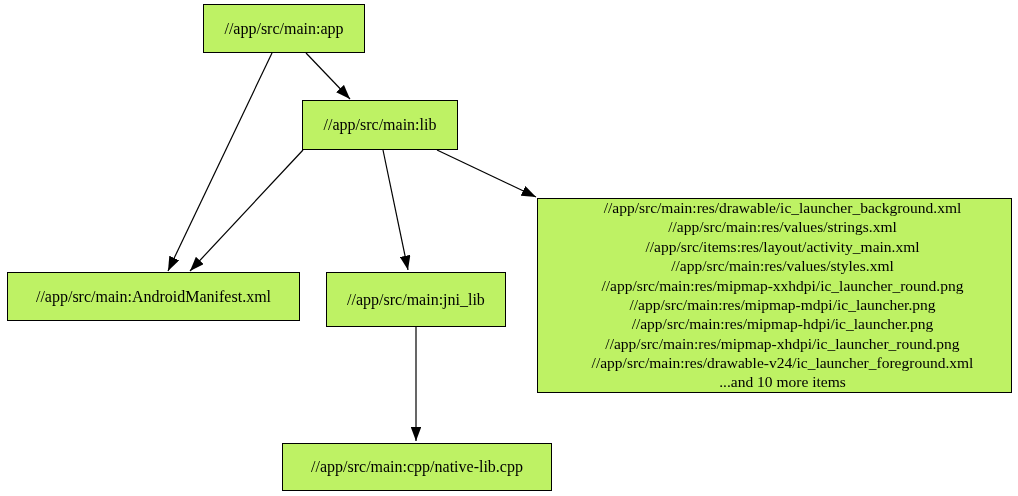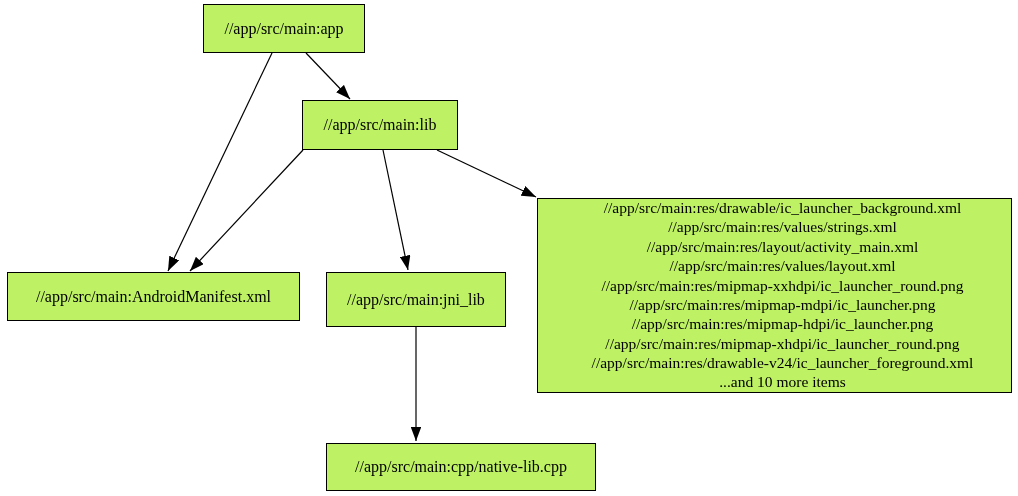--- a/index.html
+++ b/index.html
@@ -32,21 +32,21 @@
     align-items: center;
     justify-content: center;
     text-align: center;
     font-size: 16px;
     white-space: nowrap;
   }
   #node-app     { left: 203px; top: 4px;   width: 162px; height: 49px; }
   #node-lib     { left: 302px; top: 100px; width: 156px; height: 50px; text-align: right; }
   #node-manifest{ left: 7px;   top: 272px; width: 293px; height: 49px; }
   #node-jni     { left: 326px; top: 272px; width: 180px; height: 55px; }
-  #node-native  { left: 282px; top: 443px; width: 270px; height: 48px; margin-left: 44px; }
+  #node-native  { left: 282px; top: 443px; width: 270px; height: 48px; }
   #node-res {
     left: 537px; top: 198px; width: 475px; height: 195px;
     flex-direction: column;
     justify-content: space-between;
     line-height: 18.5px;
     font-size: 15.5px;
     padding-left: 16px;
   }
   .res-line { white-space: nowrap; }
   line.edge { stroke: #000000; stroke-width: 1.2; }
@@ -74,22 +74,22 @@
 
   <div class="node" id="node-lib">//app/src/main:lib</div>
 
   <div class="node" id="node-manifest">//app/src/main:AndroidManifest.xml</div>
 
   <div class="node" id="node-jni">//app/src/main:jni_lib</div>
 
   <div class="node" id="node-res">
     <div class="res-line">//app/src/main:res/drawable/ic_launcher_background.xml</div>
     <div class="res-line">//app/src/main:res/values/strings.xml</div>
-    <div class="res-line">//app/src/main:res/layout/activity_main.xml</div>
-    <div class="res-line">//app/src/main:res/values/layout.xml</div>
+    <div class="res-line">//app/src/items:res/layout/activity_main.xml</div>
+    <div class="res-line">//app/src/main:res/values/styles.xml</div>
     <div class="res-line">//app/src/main:res/mipmap-xxhdpi/ic_launcher_round.png</div>
     <div class="res-line">//app/src/main:res/mipmap-mdpi/ic_launcher.png</div>
     <div class="res-line">//app/src/main:res/mipmap-hdpi/ic_launcher.png</div>
     <div class="res-line">//app/src/main:res/mipmap-xhdpi/ic_launcher_round.png</div>
     <div class="res-line">//app/src/main:res/drawable-v24/ic_launcher_foreground.xml</div>
     <div class="res-line">...and 10 more items</div>
   </div>
 
   <div class="node" id="node-native">//app/src/main:cpp/native-lib.cpp</div>
 

